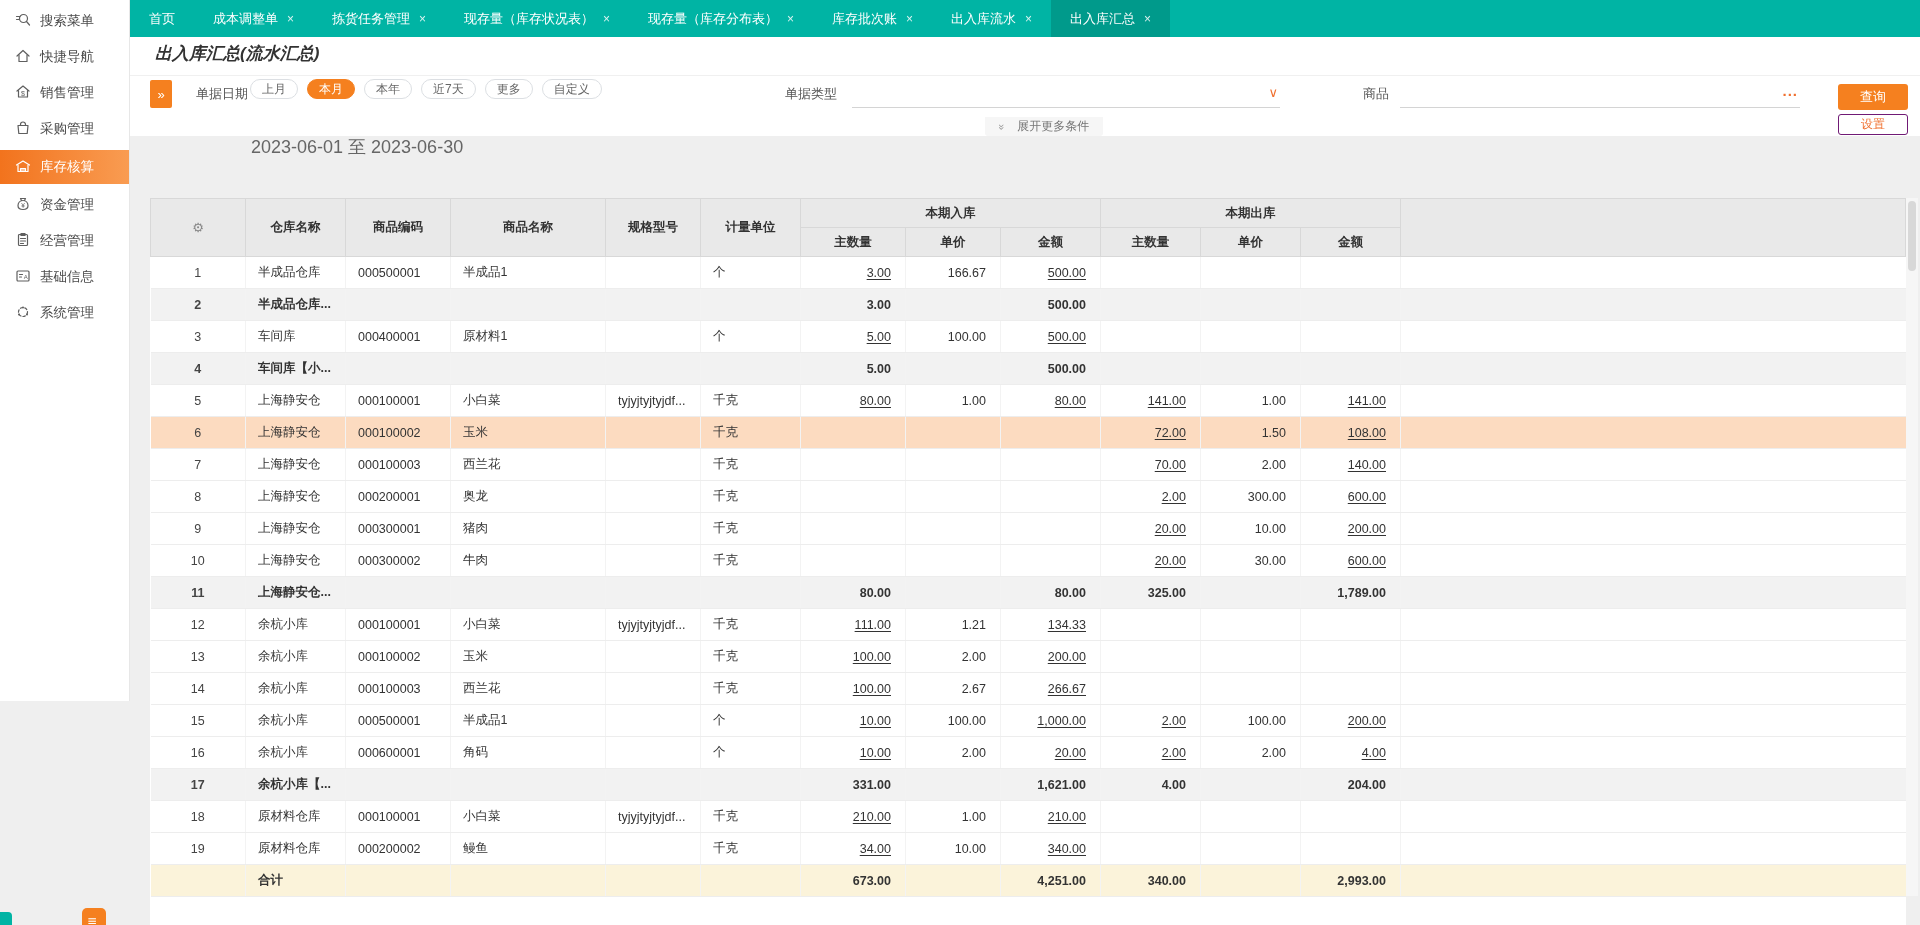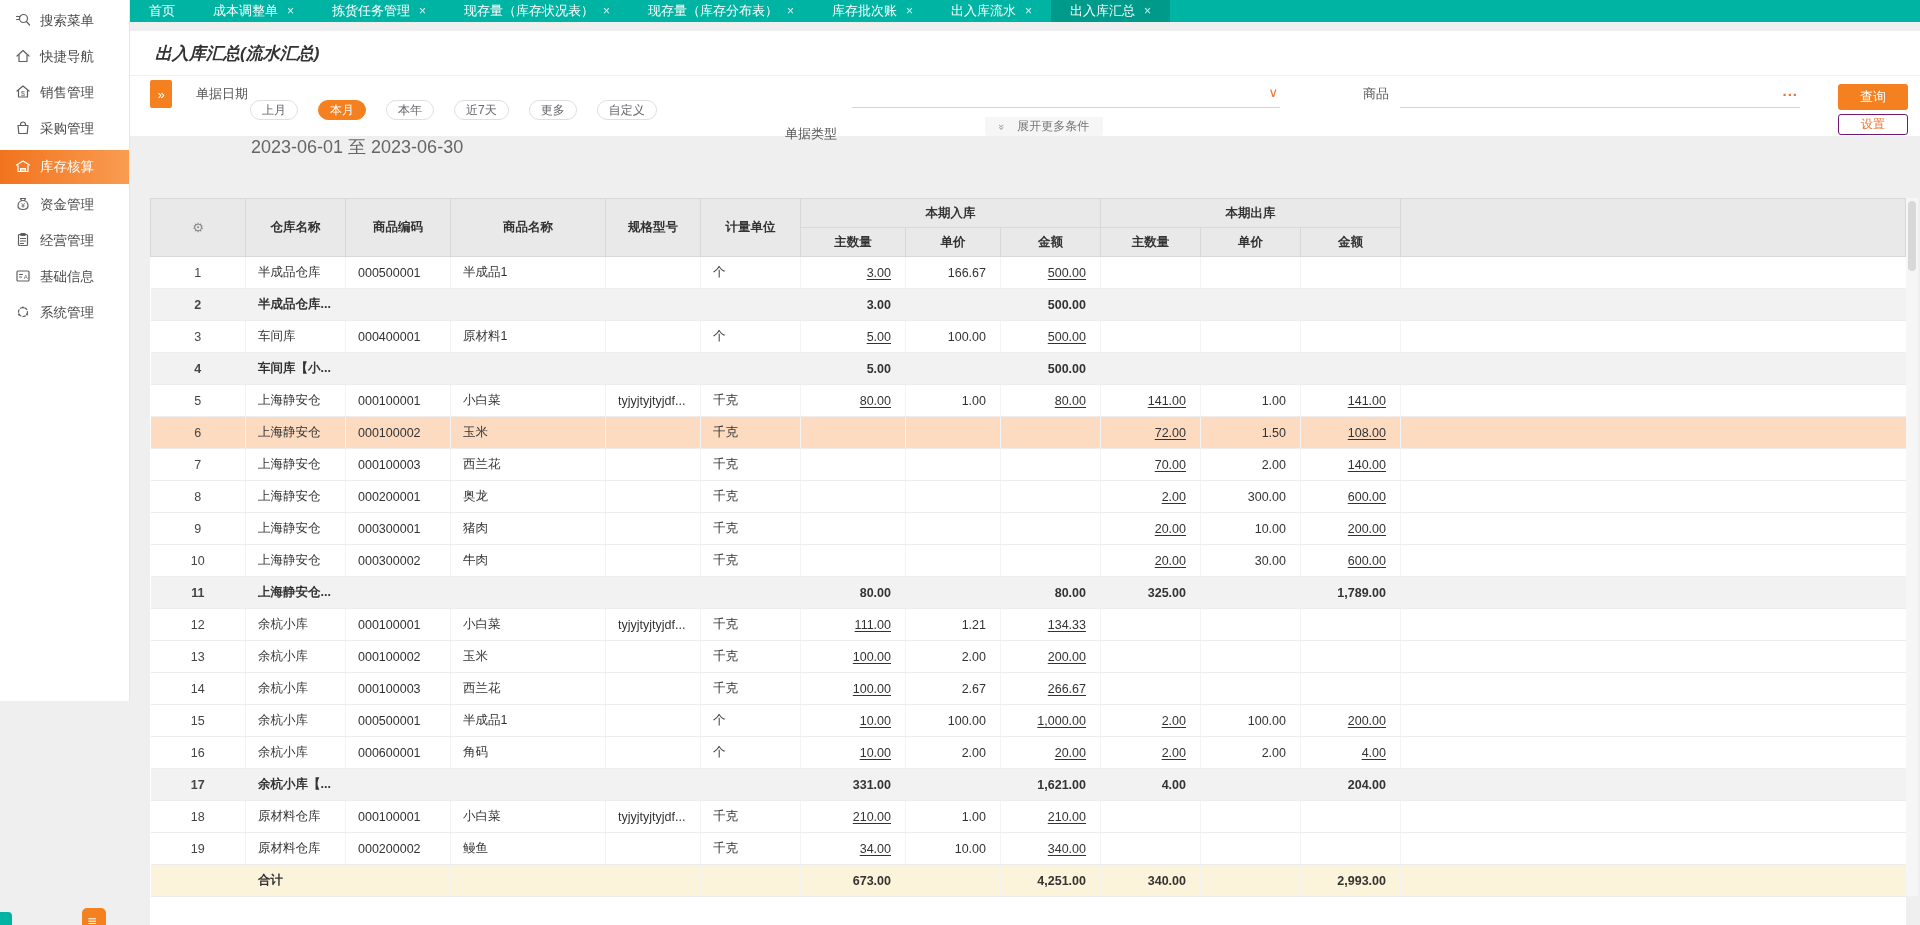--- a/index.html
+++ b/index.html
@@ -9,42 +9,42 @@
   
   .sidebar { position:absolute; left:0; top:0; width:130px; height:701px;
     background:#fff; border-right:1px solid #e7e7e7; z-index:5; padding-top:0;text-align:right; }
   .side-item { display:flex; align-items:center; gap:9px; height:30px; margin:6px 0;
     padding-left:15px; font-size:13.5px; color:#4a4a4a; cursor:pointer; white-space:nowrap; }
   .side-item svg { flex:0 0 auto; }
   .side-item.active { background:linear-gradient(90deg,#f2731d,#f99c52); color:#fff; height:34px; }
   .side-item.active svg * { stroke:#fff !important; fill:none; }
 
   
-  .tabbar { position:absolute; left:130px; top:0; right:0; height:22px; background:#00b4a4;
+  .tabbar { position:absolute; left:130px; top:0; right:0; height:37px; background:#00b4a4;
     display:flex; align-items:stretch; color:#fff; z-index:4; }
   .tab { display:flex; align-items:center; padding:0 19px; font-size:13px; cursor:pointer; white-space:nowrap; }
   .tab.active { background:#009a8b; }
   .tab .close { margin-left:9px; font-size:12px; opacity:.85; cursor:pointer; }
   .win-controls { position:absolute; right:12px; top:0; height:31px; display:flex; align-items:center; gap:18px; }
   .win-controls span { cursor:pointer; font-size:14px; line-height:1; }
 
   
   .titlebar { position:absolute; left:130px; top:31px; right:0; height:45px; background:#fff;
     border-bottom:1px solid #f0f0f0;font-style:italic; }
   .page-title { position:absolute; left:25px; top:11px; font-size:17px; color:#333; font-weight:bold; }
   .title-actions { position:absolute; right:18px; top:13px; display:flex; align-items:center; gap:22px; }
   .action { display:flex; align-items:center; gap:6px; color:#f06a35; font-size:13px; cursor:pointer;margin-top:32px; }
   .action .caret { color:#8a8a8a; font-size:11px; margin-left:4px; }
 
   
   .filterbar { position:absolute; left:130px; top:76px; right:0; height:60px; background:#fff; }
   .collapse-btn { position:absolute; left:20px; top:4px; width:22px; height:28px; background:#f5801f;
     color:#fff; border-radius:2px; font-size:13px; display:flex; align-items:center; justify-content:center; cursor:pointer; }
   .f-label { position:absolute; top:9px; font-size:13px; color:#555; }
-  .pills { position:absolute; left:120px; top:24px; display:flex; gap:20px; }
+  .pills { position:absolute; left:120px; top:3px; display:flex; gap:9px; }
   .pill { height:20px; line-height:18px; padding:0 11px; border:1px solid #dcdfe3; border-radius:10px;
     font-size:12px; color:#666; cursor:pointer; background:#fff; white-space:nowrap; }
   .pill.selected { background:#f5801f; border-color:#f5801f; color:#fff; }
   .date-range { position:absolute; left:121px; top:31px; font-size:18px; color:#666;margin-top:28px; }
   .u-input { position:absolute; top:2px; height:30px; border-bottom:1px solid #d4d4d4; cursor:text; }
   .u-input .chev { position:absolute; right:2px; top:7px; color:#f0702f; font-size:13px; cursor:pointer; }
   .u-input .dots { position:absolute; right:2px; top:4px; color:#f0702f; font-size:15px; font-weight:bold;
     letter-spacing:1px; cursor:pointer; }
   .btn-query { position:absolute; left:1708px; top:8px; width:70px; height:26px; background:#f5801f;
     color:#fff; border:none; border-radius:3px; font-size:13px; cursor:pointer; }
@@ -233,21 +233,21 @@
   <div class="pills" id="date-pills">
       <span class="pill">上月</span>
       <span class="pill selected">本月</span>
       <span class="pill">本年</span>
       <span class="pill">近7天</span>
       <span class="pill">更多</span>
       <span class="pill">自定义</span>
     </div>
   <div class="date-range">2023-06-01 至 2023-06-30</div>
 
-  <span class="f-label" style="left:655px;margin-top:40px;">单据类型</span>
+  <span class="f-label" style="left:655px;">单据类型</span>
   <div class="u-input" style="left:722px; width:428px;">
     <span class="chev">∨</span>
   </div>
 
   <span class="f-label" style="left:1233px;">商品</span>
   <div class="u-input" style="left:1270px; width:400px;">
     <span class="dots">...</span>
   </div>
 
   <button class="btn-query">查询</button>

